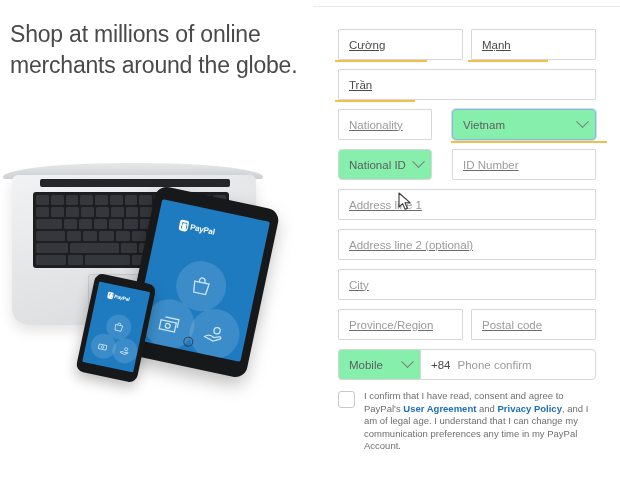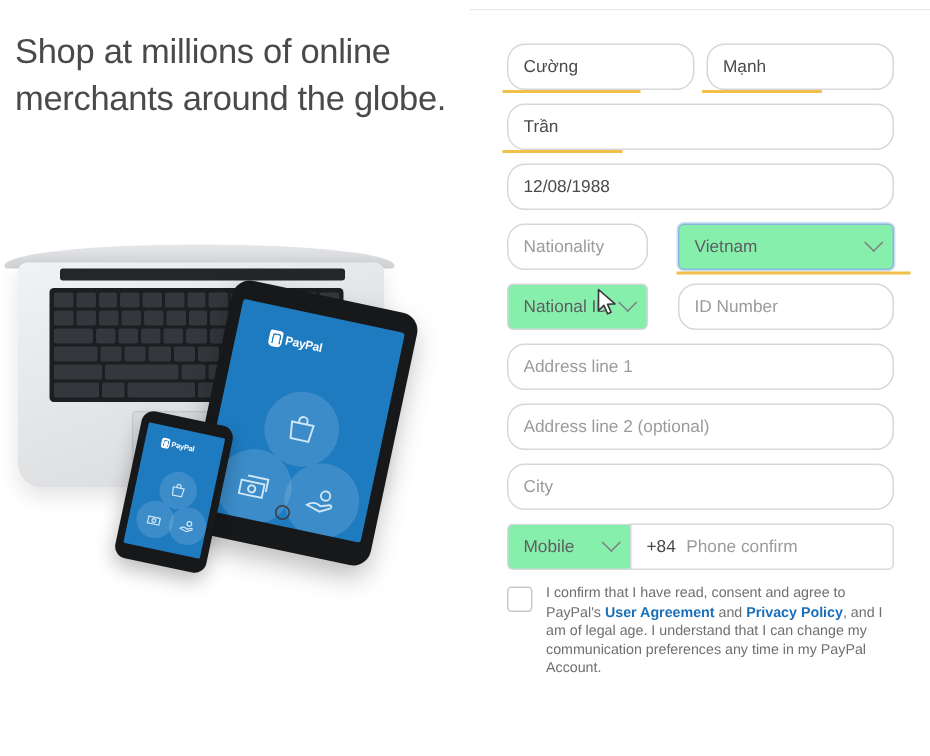--- a/index.html
+++ b/index.html
@@ -105,23 +105,23 @@
     display:flex; align-items:center; justify-content:center;
   }
 
   
   .right { position:absolute; left:313px; top:7px; width:307px; height:497px; background:#fff; }
   .form { position:absolute; left:25px; top:22px; width:258px; }
 
   .row { display:flex; gap:8px; margin-bottom:9px; position:relative; }
   .field {
     position:relative; flex:1;
-    height:31px; border:1px solid #d6d7d9; border-radius:12px;
+    height:31px; border:1px solid #d6d7d9; border-radius:1px;
     background:#fff; display:flex; align-items:center;
-    padding:0 10px; font-size:11.5px; color:#6b6c6e;
+    padding:0 10px; font-size:11.5px; color:#6b6c6e;text-decoration:underline;
   }
   .field.filled { color:#4a4a4a; }
   .field .val, .field .ph { white-space:nowrap; overflow:hidden; }
   .field .ph { color:#9a9b9d; }
 
   
   .autofill-bar {
     position:absolute; left:-4px; bottom:-3px; height:2px;
     background:#f0b429; opacity:0.85;
   }
@@ -334,25 +334,20 @@
         </div>
       </div>
 
       <div class="row">
         <div class="field filled">
           <span class="val">Trần</span>
           <span class="autofill-bar" style="width:80px;"></span>
         </div>
       </div>
 
-      <div class="row">
-        <div class="field filled">
-          <span class="val">12/08/1988</span>
-        </div>
-      </div>
 
       <div class="group">
         <div class="field" style="flex:0 0 94px;">
           <span class="ph">Nationality</span>
         </div>
         <div class="sel focused" style="flex:1;">
           <span>Vietnam</span>
           <span class="chev"></span>
           <span class="autofill-bar" style="left:-2px; right:-12px; width:auto; bottom:-4px;"></span>
         </div>
@@ -379,20 +374,28 @@
           <span class="ph">Address line 2 (optional)</span>
         </div>
       </div>
 
       <div class="row">
         <div class="field">
           <span class="ph">City</span>
         </div>
       </div>
 
+      <div class="row">
+        <div class="field">
+          <span class="ph">Province/Region</span>
+        </div>
+        <div class="field">
+          <span class="ph">Postal code</span>
+        </div>
+      </div>
 
       <div class="phone-row">
         <div class="sel">
           <span>Mobile</span>
           <span class="chev"></span>
         </div>
         <div class="pnum">
           <span class="cc">+84</span>
           <span class="pph">Phone confirm</span>
         </div>

